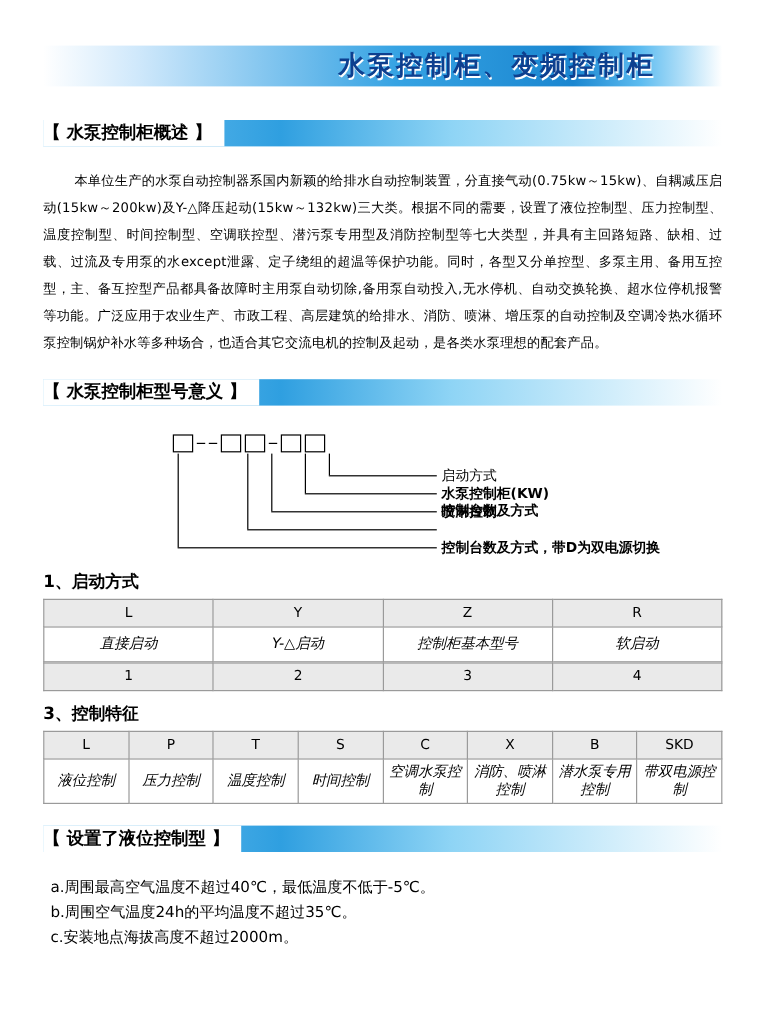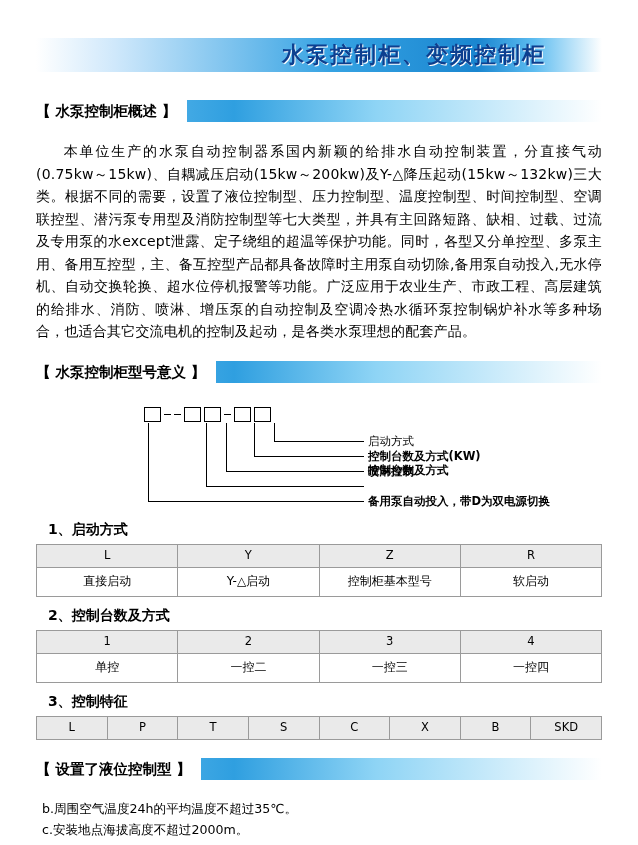--- a/index.html
+++ b/index.html
@@ -62,21 +62,21 @@
     height:22px;line-height:22px;
     background:#ffffff;
     padding-right:10px;
     font-size:14.5px;
     font-weight:bold;
     color:#000;
   }
 
   
   .para{
-    font-size:14px;
+    font-size:11px;
     line-height:22.5px;
     text-align:justify;
     letter-spacing:0.2px;
     margin:4px 0 0 0;
   }
   .para .indent{display:inline-block;width:26px;}
 
   
   .diagram{
     position:relative;
@@ -104,21 +104,21 @@
   .dlabel{
     position:absolute;
     font-size:11.5px;
     white-space:nowrap;
   }
 
   
   .subhead{
     font-size:14px;
     font-weight:bold;
-    margin:10px 0 5px 12px;
+    margin:10px 0 5px 0;
   }
 
   
   table.t{
     border-collapse:collapse;
     width:100%;
     table-layout:fixed;
     font-size:12px;
   }
   table.t td{
@@ -129,20 +129,21 @@
     line-height:15px;
   }
   table.t tr.head td{
     background:#eaeaea;
     height:16px;
     font-size:11.5px;
   }
   table.t tr.body td{
     height:22px;
     font-size:12px;
+    font-style:italic;
   }
 
   
   .cond{
     font-size:12.6px;
     line-height:21px;
     margin-left:6px;
   }
 </style>
 </head>
@@ -179,91 +180,95 @@
       <span class="bx"></span>
       <span class="bx"></span>
     </div>
 
     <div class="vline" style="left:238px;top:20px;height:18px;"></div>
     <div class="hline" style="left:238px;top:38px;width:90px;"></div>
     <div class="dlabel" style="left:332px;top:31px;font-weight:normal;">启动方式</div>
 
     <div class="vline" style="left:218px;top:20px;height:33px;"></div>
     <div class="hline" style="left:218px;top:53px;width:110px;"></div>
-    <div class="dlabel" style="left:332px;top:46px;font-weight:bold;">控制台数及方式(KW)</div>
+    <div class="dlabel" style="left:332px;top:46px;font-weight:bold;">水泵控制柜(KW)</div>
 
     <div class="vline" style="left:190px;top:20px;height:48px;"></div>
     <div class="hline" style="left:190px;top:68px;width:138px;"></div>
     <div class="dlabel" style="left:332px;top:61px;font-weight:bold;">喷淋控制</div>
 
     <div class="vline" style="left:170px;top:20px;height:63px;"></div>
     <div class="hline" style="left:170px;top:83px;width:158px;"></div>
     <div class="dlabel" style="left:332px;top:60px;font-weight:bold;">控制台数及方式</div>
 
     <div class="vline" style="left:112px;top:20px;height:78px;"></div>
     <div class="hline" style="left:112px;top:98px;width:216px;"></div>
-    <div class="dlabel" style="left:332px;top:91px;font-weight:bold;">备用泵自动投入，带D为双电源切换</div>
+    <div class="dlabel" style="left:332px;top:91px;font-weight:bold;">控制台数及方式，带D为双电源切换</div>
   </div>
 
   <div class="subhead">1、启动方式</div>
   <table class="t">
     <tbody>
         <tr class="head">
       <td>L</td>
       <td>Y</td>
       <td>Z</td>
       <td>R</td>
     </tr>
     <tr class="body">
       <td>直接启动</td>
       <td>Y-△启动</td>
       <td>控制柜基本型号</td>
       <td>软启动</td>
     </tr>
   </tbody>
     </table>
 
-  <div class="subhead">2、控制台数及方式</div>
   <table class="t">
     <tbody>
         <tr class="head">
       <td>1</td>
       <td>2</td>
       <td>3</td>
       <td>4</td>
-    </tr>
-    <tr class="body">
-      <td>单控</td>
-      <td>一控二</td>
-      <td>一控三</td>
-      <td>一控四</td>
     </tr>
   </tbody>
     </table>
 
   <div class="subhead">3、控制特征</div>
   <table class="t">
     <tbody>
         <tr class="head">
       <td>L</td>
       <td>P</td>
       <td>T</td>
       <td>S</td>
       <td>C</td>
       <td>X</td>
       <td>B</td>
       <td>SKD</td>
     </tr>
+    <tr class="body">
+      <td>液位控制</td>
+      <td>压力控制</td>
+      <td>温度控制</td>
+      <td>时间控制</td>
+      <td>空调水泵控制</td>
+      <td>消防、喷淋控制</td>
+      <td>潜水泵专用控制</td>
+      <td>带双电源控制</td>
+    </tr>
   </tbody>
     </table>
 
   <div class="section-head">
     <div class="grad"></div>
     <div class="label">【 设置了液位控制型 】</div>
   </div>
 
   <div class="cond">
+    <div>a.周围最高空气温度不超过40℃，最低温度不低于-5℃。</div>
     <div>b.周围空气温度24h的平均温度不超过35℃。</div>
     <div>c.安装地点海拔高度不超过2000m。</div>
 
   </div>
 
 </div>
 
 </body></html>

